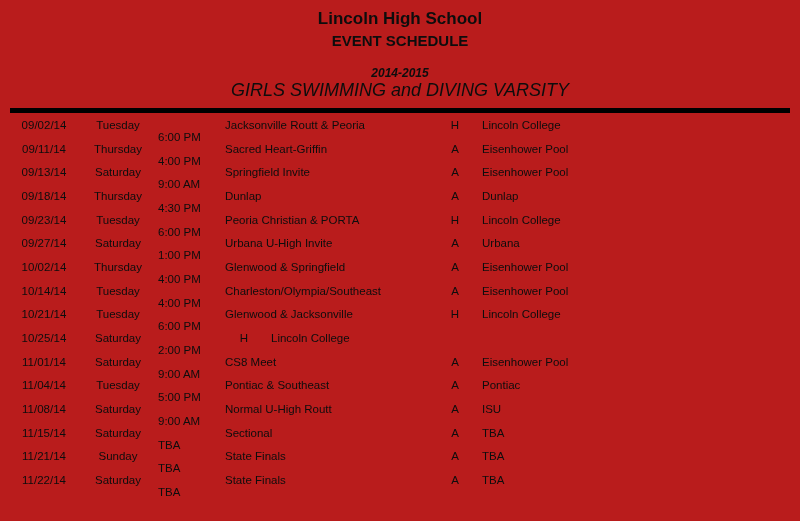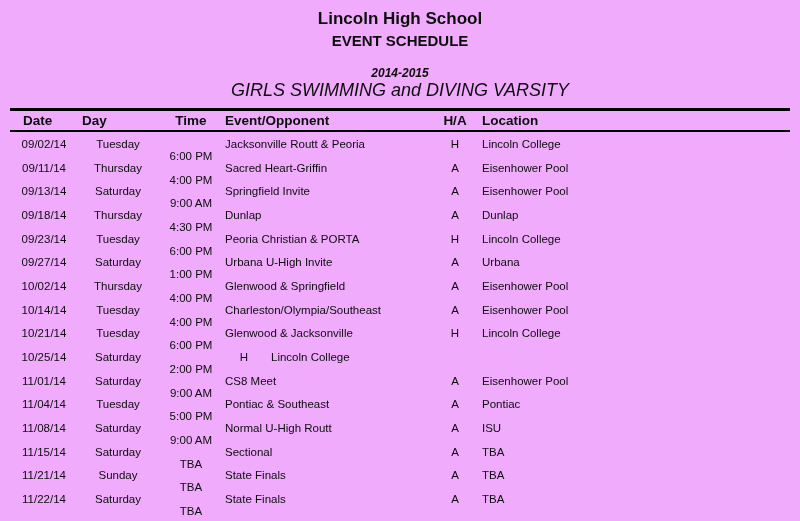--- a/index.html
+++ b/index.html
@@ -4,21 +4,21 @@
 <style>
   html, body {
     margin: 0;
     padding: 0;
     background: #ffffff;
   }
   .page {
     position: relative;
     width: 800px;
     height: 521px;
-    background: #f0abfc;
+    background: #b91c1c;
     color: #0d0d0d;
     font-family: "Liberation Sans", "DejaVu Sans", sans-serif;
     overflow: hidden;
     box-sizing: border-box;
   }
   .titles { text-align: center; }
   .school {
     padding-top: 9px;
     font-size: 17px;
     line-height: 20px;
@@ -73,46 +73,38 @@
 
   .thead .date  { text-align: left; padding-left: 13px; }
   .thead .day   { text-align: left; padding-left: 4px; }
   .thead .time  { text-align: center; }
   .thead .event { text-align: left; padding-left: 1px; }
   .thead .ha    { text-align: center; }
   .thead .loc   { text-align: left; padding-left: 7px; }
 
   .trow .date  { text-align: center; }
   .trow .day   { text-align: center; }
-  .trow .time  { text-align: center; margin-top: 24px; }
+  .trow .time  { text-align: left; margin-top: 24px; }
   .trow .event { text-align: left; padding-left: 1px; }
   .trow .ha    { text-align: center; }
   .trow .loc   { text-align: left; padding-left: 7px; }
 </style>
 </head>
 <body>
 
 <div class="page">
   <div class="titles">
     <div class="school">Lincoln High School</div>
     <div class="doc-title">EVENT SCHEDULE</div>
     <div class="season">2014-2015</div>
     <div class="subtitle">GIRLS SWIMMING and DIVING VARSITY</div>
   </div>
 
   <div class="rule rule-top"></div>
 
-  <div class="thead">
-    <div class="c date">Date</div>
-    <div class="c day">Day</div>
-    <div class="c time">Time</div>
-    <div class="c event">Event/Opponent</div>
-    <div class="c ha">H/A</div>
-    <div class="c loc">Location</div>
-  </div>
 
   <div class="rule rule-mid"></div>
 
   <div id="rows">
   <div class="trow">
     <div class="c date">09/02/14</div>
     <div class="c day">Tuesday</div>
     <div class="c time">6:00 PM</div>
     <div class="c event">Jacksonville Routt &amp; Peoria</div>
     <div class="c ha">H</div>

